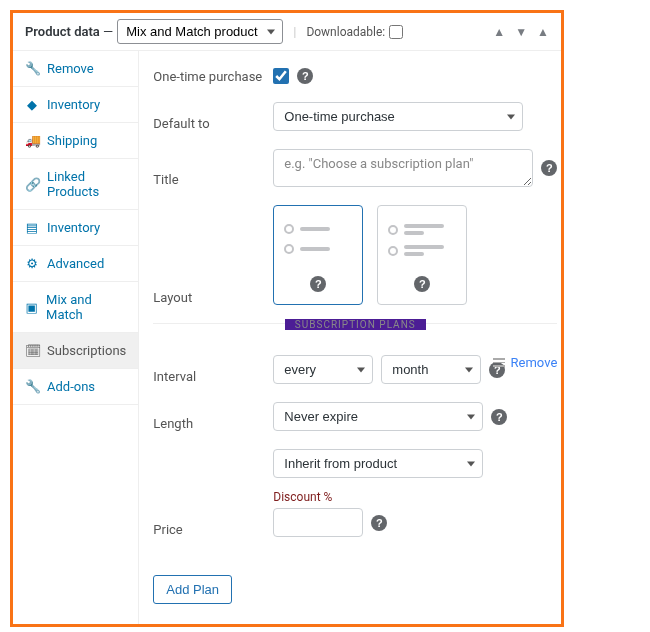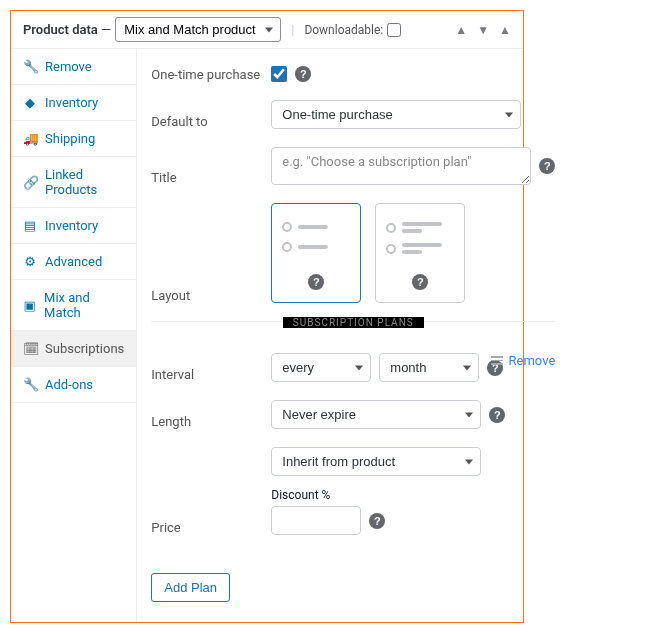--- a/index.html
+++ b/index.html
@@ -4,23 +4,23 @@
 <style>
   * { box-sizing: border-box; margin: 0; padding: 0; }
   body {
     font-family: -apple-system, BlinkMacSystemFont, "Segoe UI", Roboto, Arial, sans-serif;
     font-size: 13px;
     color: #444;
     background: #fff;
     padding: 10px;
   }
   .panel {
-    border: 1px solid #f97316;
+    border: 3px solid #f97316;
     background: #fff;
-    width: 514px;
+    width: 554px;
   }
   .panel-header {
     display: flex;
     align-items: center;
     padding: 6px 12px;
     border-bottom: 1px solid #eee;
   }
   .panel-title {
     font-weight: 600;
     font-size: 13px;
@@ -201,21 +201,21 @@
   .section-divider {
     border-top: 1px solid #eee;
     margin: 16px 0;
     position: relative;
     text-align: center;
   }
   .section-title {
     font-size: 10px;
     letter-spacing: 1px;
     color: #888;
-    background: #000000;
+    background: #4c1d95;
     padding: 0 10px;
     position: relative;
     top: -8px;
   }
 
   .plan-block {
     position: relative;
   }
   .plan-remove {
     position: absolute;
@@ -229,21 +229,21 @@
     cursor: pointer;
   }
   .hamburger {
     display:inline-flex; flex-direction:column; gap:2px; cursor: grab;
   }
   .hamburger span { display:block; width:12px; height:1.5px; background:#aaa; }
 
   .subfield {
     display:flex; flex-direction:column; gap:4px;
   }
-  .sublabel { font-size:12px; color:#0f172a; }
+  .sublabel { font-size:12px; color:#7f1d1d; }
   .disc-input {
     border:1px solid #ccd0d4; border-radius:4px;
     padding:6px 8px; width:90px; font-size:13px;
   }
 
   .add-plan-btn {
     border:1px solid #2271b1;
     background:#fff;
     color:#2271b1;
     border-radius:3px;

